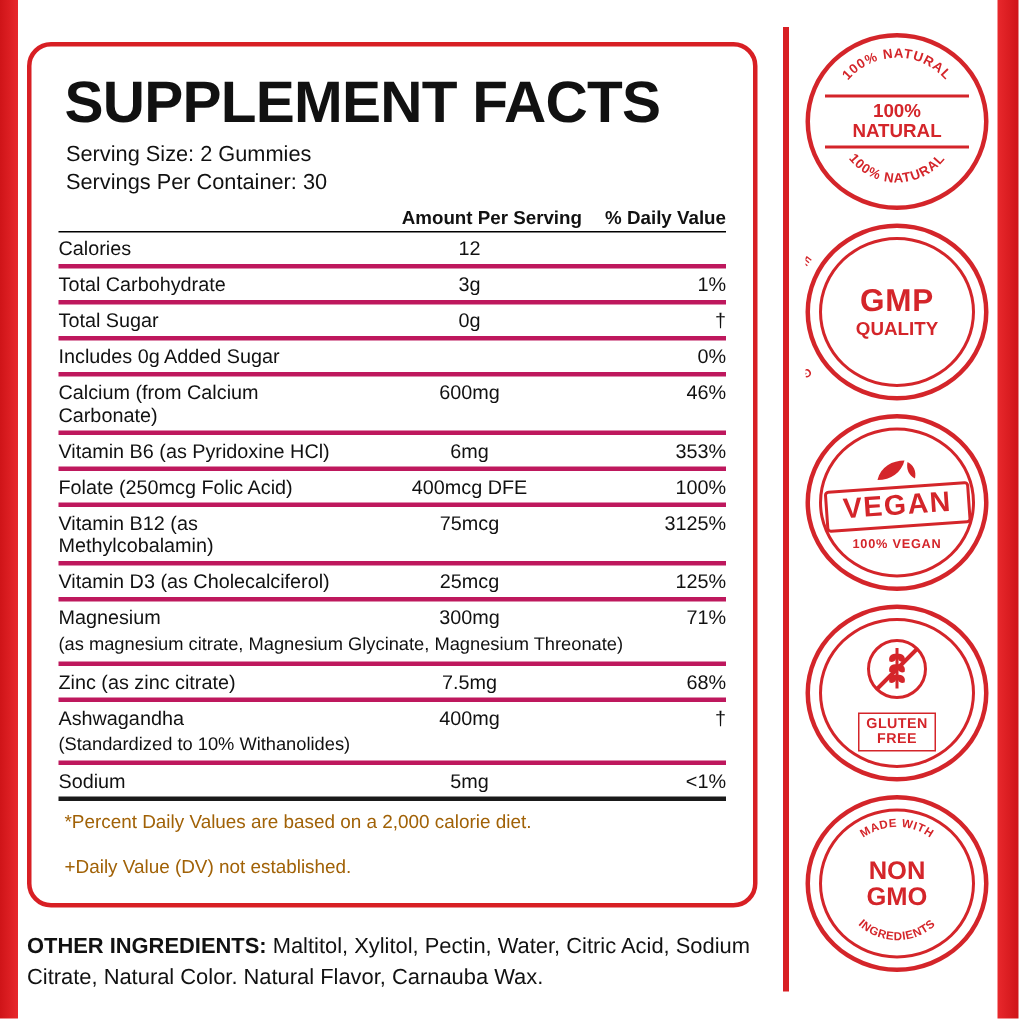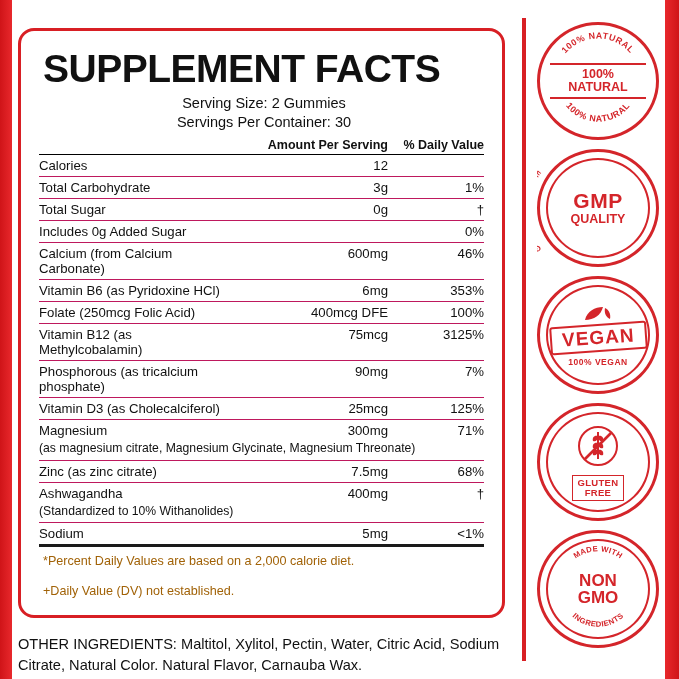--- a/index.html
+++ b/index.html
@@ -62,21 +62,20 @@
     color: #111;
     line-height: 1.0;
     margin: 4px 0 6px 4px;
     font-family: "Liberation Sans", sans-serif;
   }
   .serving-line {
     font-size: 14.5px;
     color: #111;
     margin-left: 5px;
     line-height: 1.32;
-    text-align: center;
   }
   .hdr-row {
     display: flex;
     justify-content: flex-end;
     align-items: flex-end;
     font-size: 12.5px;
     font-weight: bold;
     color: #111;
     padding-bottom: 2px;
     margin-top: 6px;
@@ -84,28 +83,28 @@
   .hdr-amount { width: 150px; text-align: right; }
   .hdr-dv { width: 96px; text-align: right; }
 
   table.nutri {
     width: 100%;
     border-collapse: collapse;
     font-size: 13.2px;
     color: #111;
   }
   table.nutri td {
-    border-top: 1px solid #be185d;
+    border-top: 3px solid #be185d;
     padding: 3px 0 3px 0;
     vertical-align: top;
   }
   table.nutri tr.thick td { border-top: 1px solid #000000; }
   table.nutri tr.noline td { border-top: none; padding-top: 0; }
   td.name { text-align: left; padding-left: 4px; }
-  td.amt { width: 150px; text-align: right; }
+  td.amt { width: 150px; text-align: center; }
   td.dv  { width: 96px; text-align: right; padding-right: 4px; }
   .indent1 { padding-left: 20px; }
   .indent2 { padding-left: 36px; }
   .sub-note {
     font-size: 12.2px;
     line-height: 1.28;
     padding-left: 16px;
   }
   .bottom-rule {
     border-top: 3px solid #1a1a1a;
@@ -119,21 +118,21 @@
     padding-left: 4px;
   }
 
   .ingredients {
     margin-top: 16px;
     font-size: 14.6px;
     color: #111;
     line-height: 1.42;
   }
   .ing-block { margin-bottom: 12px; }
-  .ing-label { font-weight: normal; }
+  .ing-label { font-weight: bold; }
 
   
   .badges {
     position: absolute;
     left: 530px;
     top: 22px;
     width: 136px;
   }
   .badge {
     position: relative;
@@ -263,25 +262,20 @@
           </tr>
           <tr>
             <td class="name">Folate (250mcg Folic Acid)</td>
             <td class="amt">400mcg DFE</td>
             <td class="dv">100%</td>
           </tr>
           <tr>
             <td class="name">Vitamin B12 (as Methylcobalamin)</td>
             <td class="amt">75mcg</td>
             <td class="dv">3125%</td>
-          </tr>
-          <tr>
-            <td class="name">Phosphorous (as tricalcium phosphate)</td>
-            <td class="amt">90mg</td>
-            <td class="dv">7%</td>
           </tr>
           <tr>
             <td class="name">Vitamin D3 (as Cholecalciferol)</td>
             <td class="amt">25mcg</td>
             <td class="dv">125%</td>
           </tr>
           <tr>
             <td class="name">Magnesium</td>
             <td class="amt">300mg</td>
             <td class="dv">71%</td>

